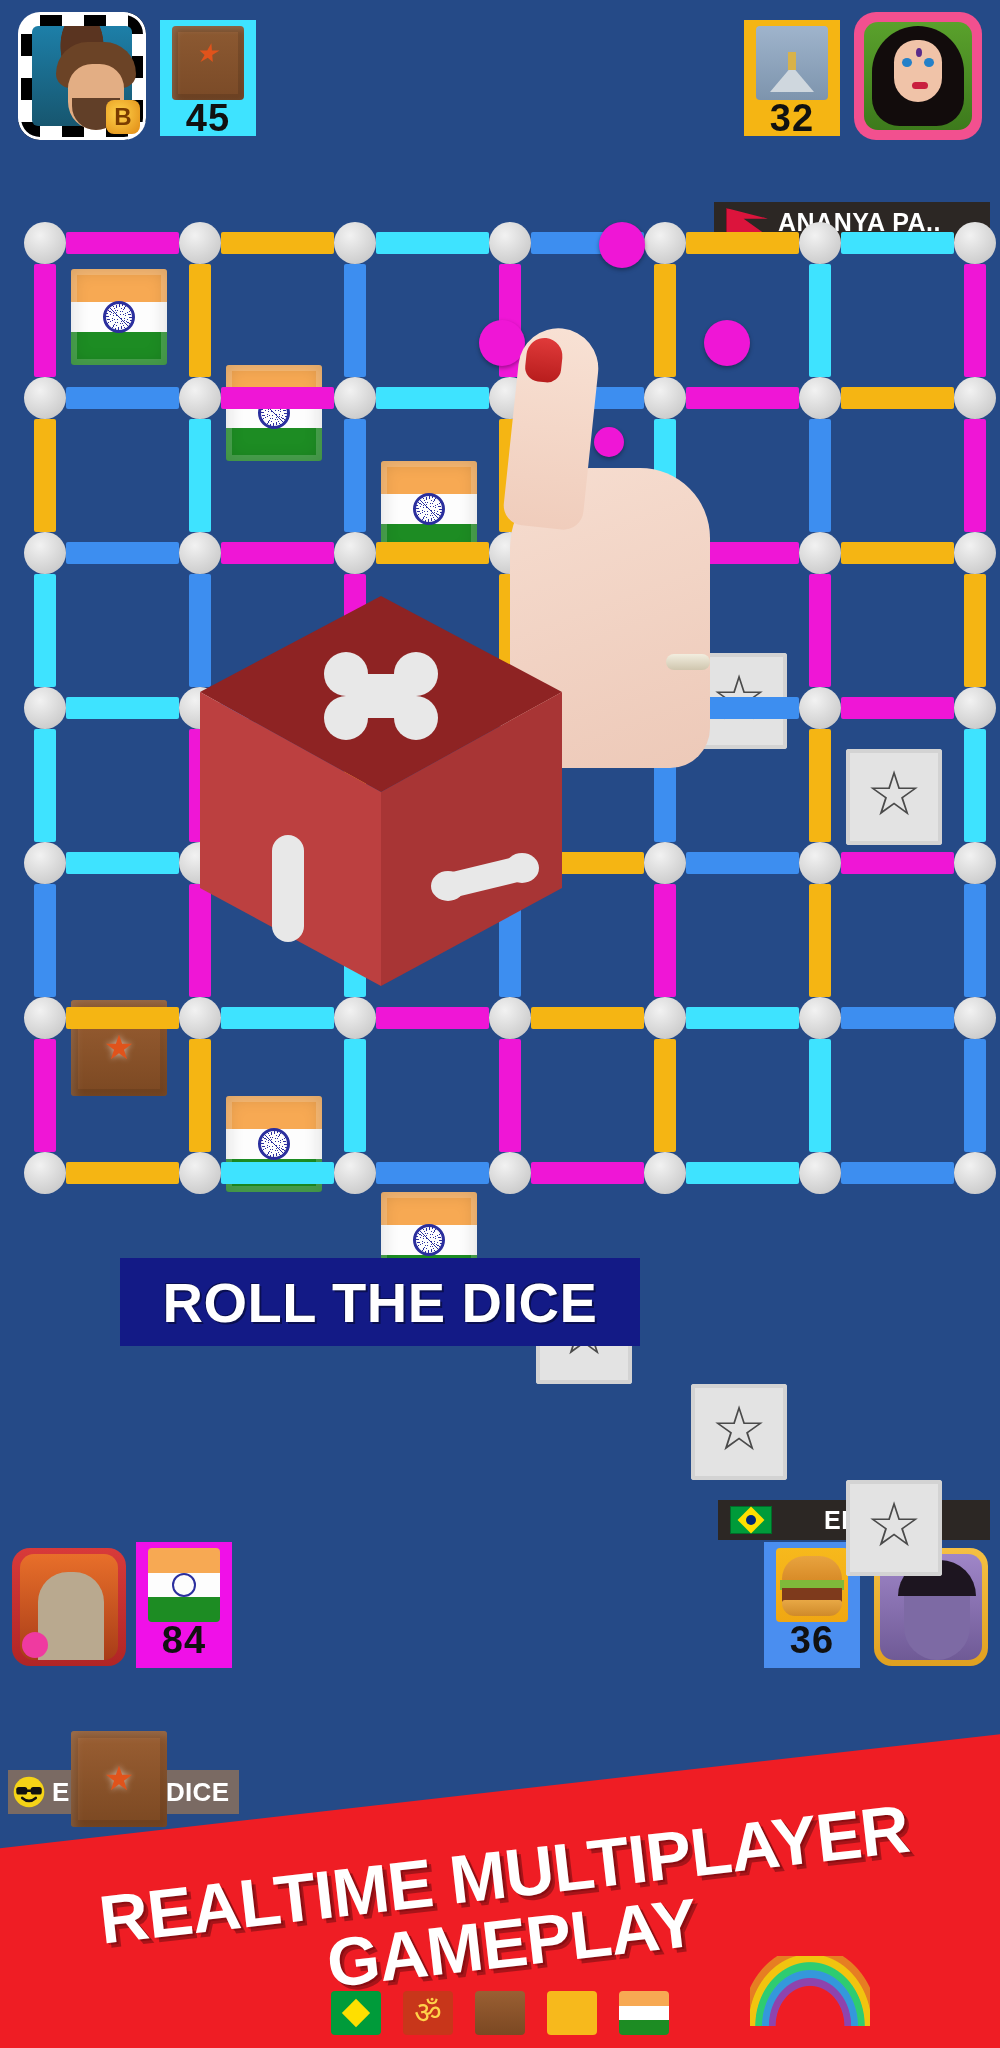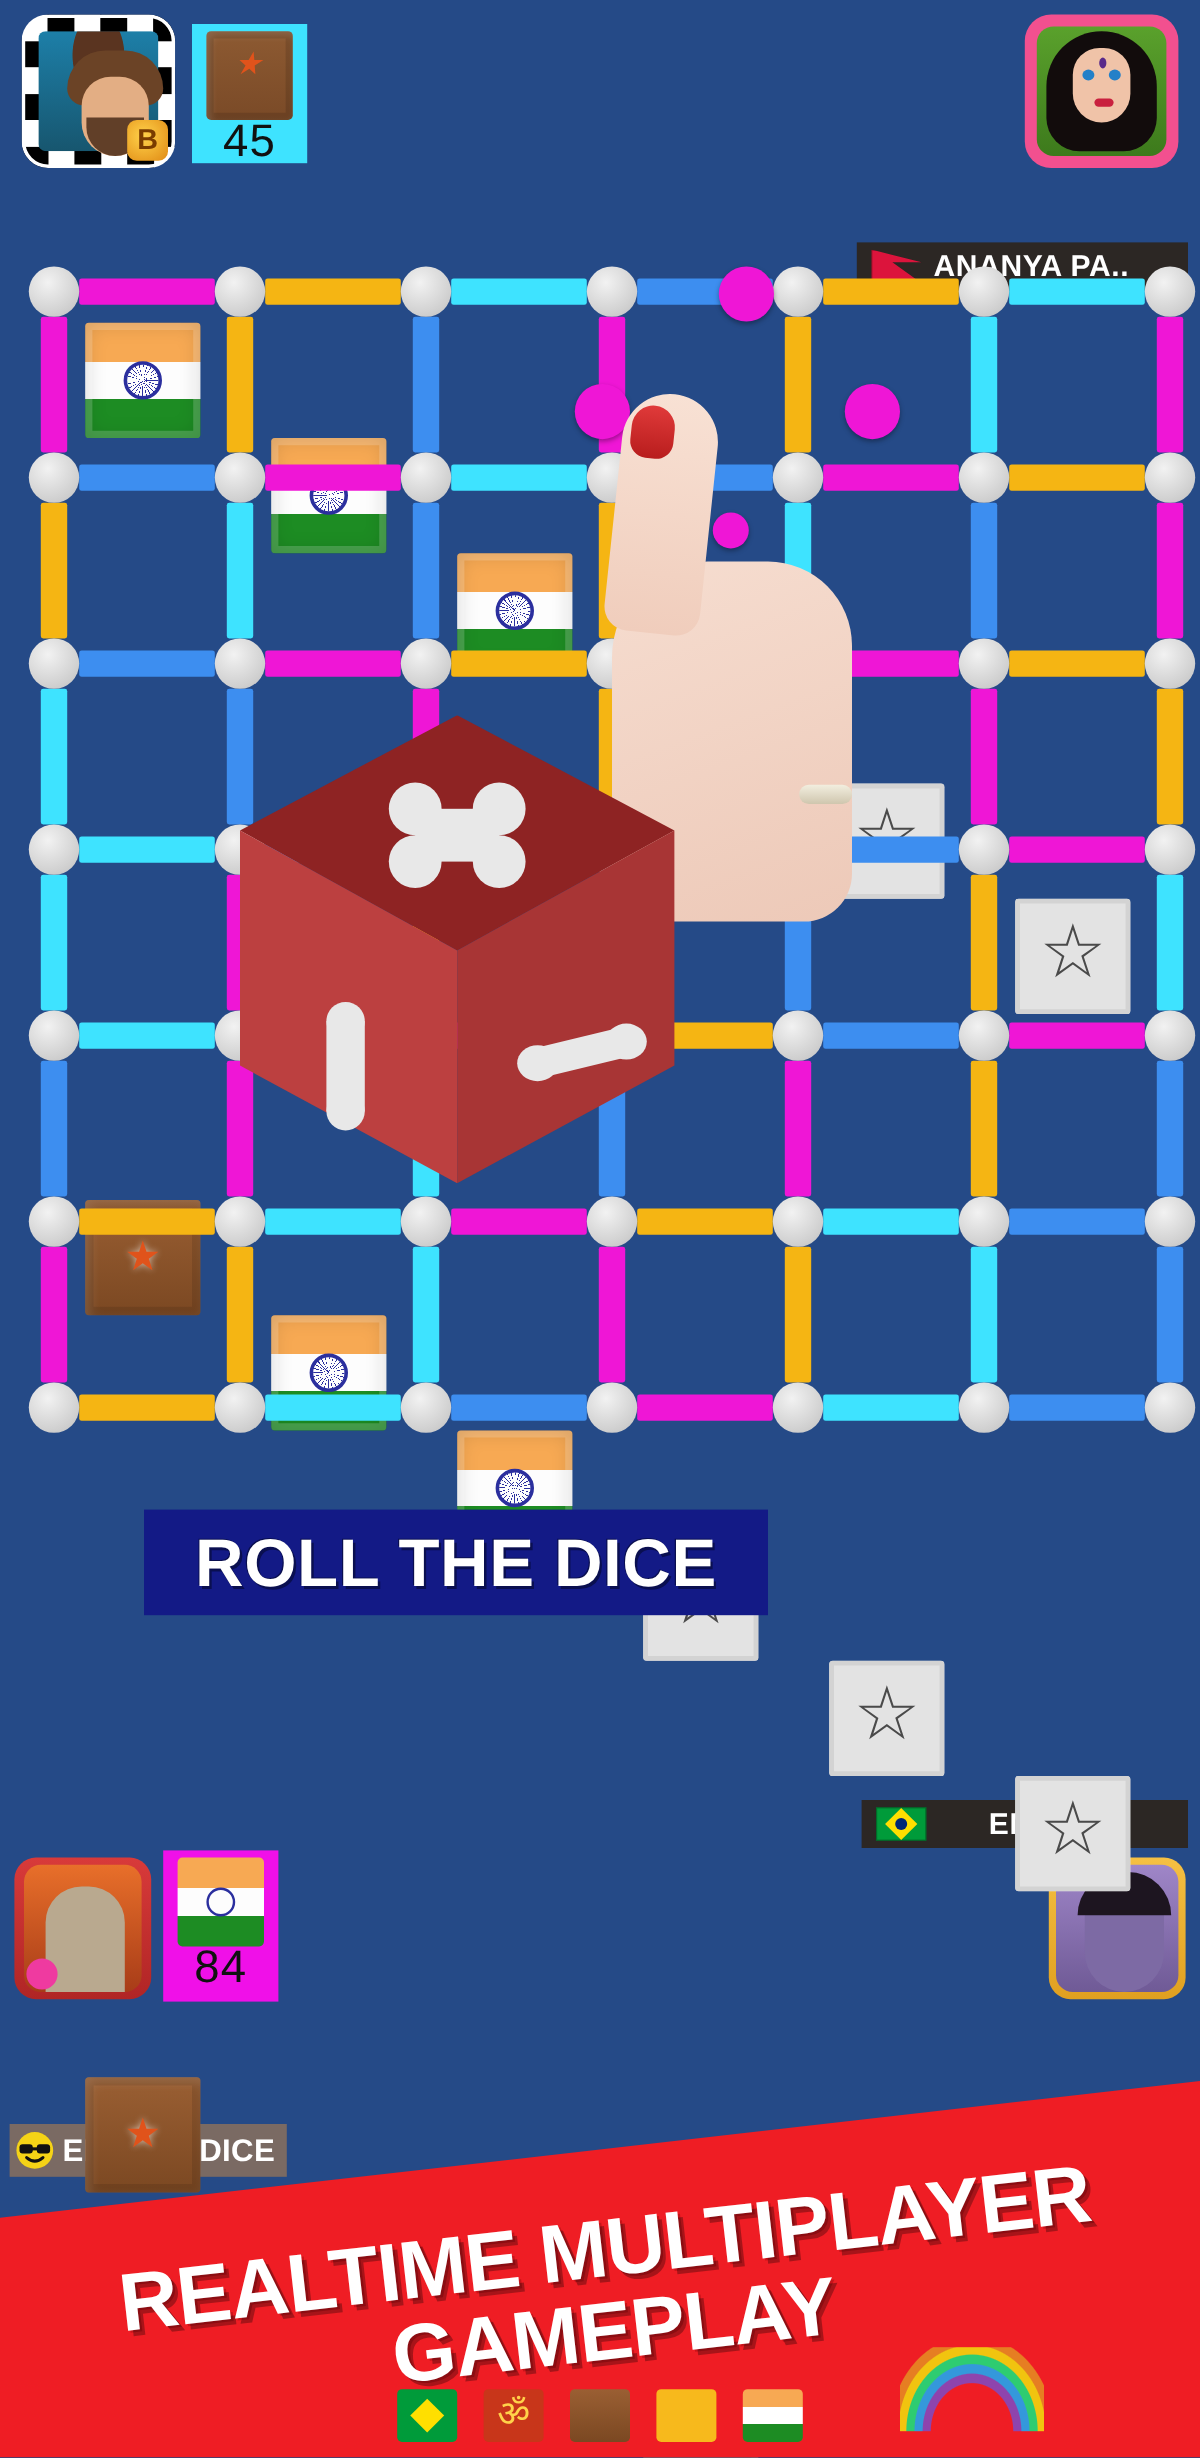--- a/index.html
+++ b/index.html
@@ -33,21 +33,21 @@
     background:linear-gradient(#5aa12c,#3d7a1c);overflow:hidden;}
   .av-ananya .hair{position:absolute;left:8px;top:4px;right:8px;height:100px;border-radius:50px 50px 30px 30px;background:#120c0c;}
   .av-ananya .face2{position:absolute;left:30px;top:18px;width:48px;height:62px;border-radius:24px 24px 26px 26px;background:#f0c3a8;}
   .av-ananya .eye{position:absolute;width:10px;height:9px;border-radius:50%;background:#2480c8;top:36px;}
   .av-ananya .eye.l{left:38px;} .av-ananya .eye.r{left:60px;}
   .av-ananya .lips{position:absolute;left:48px;top:60px;width:16px;height:7px;border-radius:8px;background:#c9203e;}
   .av-ananya .bindi{position:absolute;left:52px;top:26px;width:6px;height:9px;border-radius:50%;background:#5a2a8a;}
 
   .scorebox{position:absolute;top:20px;width:96px;height:116px;text-align:center;}
   .scorebox .tile{width:72px;height:74px;margin:6px auto 0;border-radius:4px;position:relative;}
-  .scorebox .num{font-size:38px;font-weight:normal;color:#111;line-height:36px;letter-spacing:1px;}
+  .scorebox .num{font-size:38px;font-weight:bold;color:#111;line-height:36px;letter-spacing:1px;}
   .sb-45{left:160px;background:#3ee3ff;}
   .sb-45 .tile{background:linear-gradient(#8d5a32,#7a4a27);box-shadow:inset 0 0 0 5px #a5朝;}
   .sb-32{right:160px;background:#f5b513;}
   .sb-32 .tile{background:linear-gradient(#9fb4cc,#7d94ad);}
 
   .choco{background:linear-gradient(#9a5f33,#7d4a24);box-shadow:inset 0 0 0 6px rgba(0,0,0,.12), inset 3px 3px 7px rgba(255,255,255,.18);}
   .choco .star{position:absolute;left:50%;top:50%;transform:translate(-50%,-50%);
     width:0;height:0;color:#e2541c;font-size:26px;line-height:0;}
   .choco .star::before{content:"★";position:absolute;left:-13px;top:-10px;color:#e0531b;font-size:26px;}
 
@@ -192,20 +192,24 @@
       <div class="logo">B</div>
     </div>
 
     <div class="scorebox sb-45">
       <div class="tile choco">
           <i class="star"></i>
         </div>
       <div class="num">45</div>
     </div>
 
+    <div class="scorebox sb-32">
+      <div class="tile temple"></div>
+      <div class="num">32</div>
+    </div>
 
     <div class="avatar av-ananya">
       <div class="inner">
         <div class="hair"></div>
         <div class="face2"></div>
         <div class="eye l"></div>
         <div class="eye r"></div>
         <div class="bindi"></div>
         <div class="lips"></div>
       </div>
@@ -424,20 +428,29 @@
       <div class="sage"></div>
     </div>
     <div class="dot2"></div>
   </div>
 
   <div class="scorebox sb-84">
     <div class="tile"></div>
     <div class="num">84</div>
   </div>
 
+  <div class="scorebox sb-36">
+    <div class="tile">
+      <div style="position:absolute;left:6px;right:6px;top:8px;height:26px;border-radius:26px 26px 4px 4px;background:linear-gradient(#e8a33f,#d78a26);"></div>
+      <div style="position:absolute;left:4px;right:4px;top:32px;height:10px;background:#7fb93a;"></div>
+      <div style="position:absolute;left:6px;right:6px;top:40px;height:14px;background:#7e3a1c;"></div>
+      <div style="position:absolute;left:6px;right:6px;top:52px;height:16px;border-radius:4px 4px 18px 18px;background:linear-gradient(#e8a845,#cf8a2a);"></div>
+    </div>
+    <div class="num">36</div>
+  </div>
 
   <div class="bot-av av-emesh">
     <div class="in">
       <div class="face3"></div>
       <div class="hairl"></div>
     </div>
   </div>
 
   <div class="chipbtn cb-emoji">
     <svg class="gl" viewBox="0 0 40 40">

